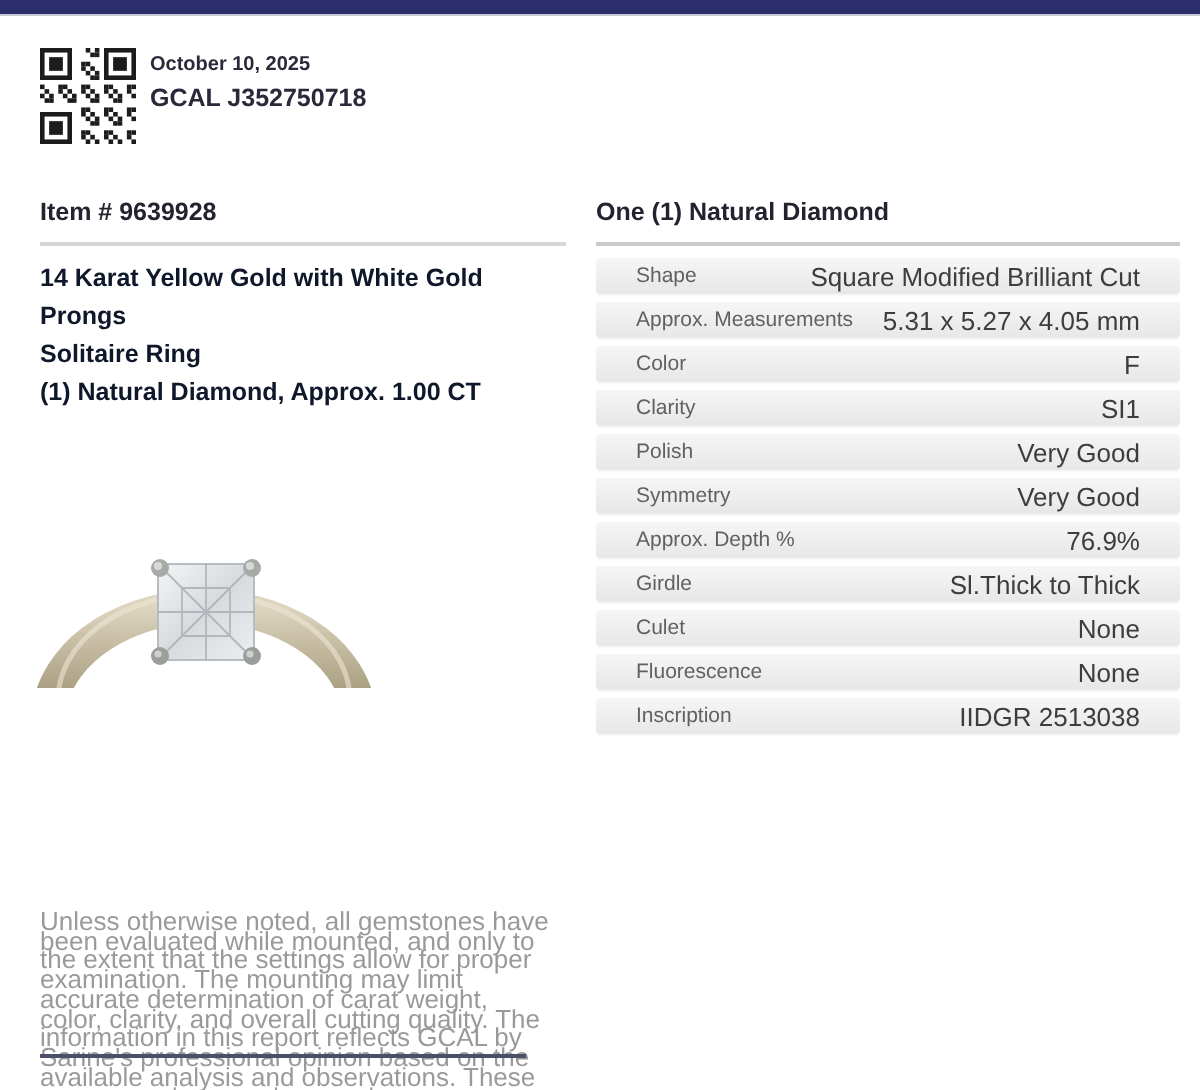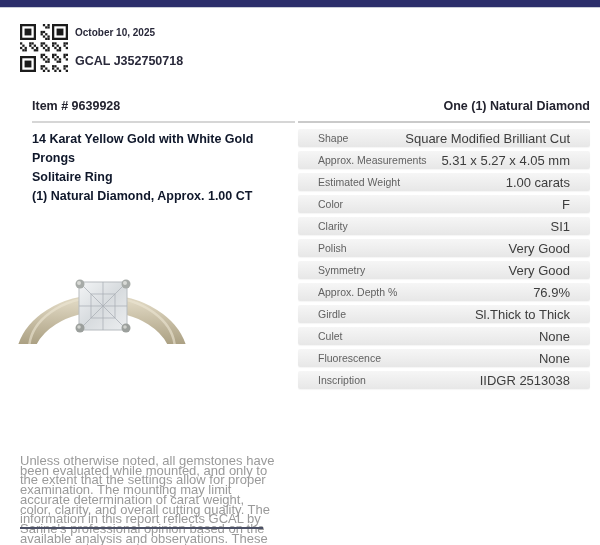--- a/index.html
+++ b/index.html
@@ -10,34 +10,34 @@
     position:relative;
     overflow:hidden;
   }
   .topbar {
     position:absolute; top:0; left:0; width:600px; height:8px;
     background:#2c2e6b; border-bottom:1px solid #c9ccd8;
   }
   .qr { position:absolute; left:20px; top:24px; width:48px; height:48px; }
   .header-text { position:absolute; left:75px; top:27px; }
   .date { font-size:10px; font-weight:bold; color:#29293a; }
-  .report { font-size:12.5px; font-weight:bold; color:#29293a; margin-top:16px; }
-
-  .left-col { position:absolute; left:32px; top:99px; width:263px; }
+  .report { font-size:12.5px; font-weight:bold; color:#29293a; margin-top:4px; }
+
+  .left-col { position:absolute; left:20px; top:99px; width:263px; }
   .item-label {
     font-size:12.5px; font-weight:bold; color:#23232f;
     padding-bottom:8px; border-bottom:2px solid #d6d6d6;
   }
   .desc { margin-top:7px; font-size:12.5px; font-weight:bold; color:#0f172a; line-height:19px; }
 
   .ring { position:absolute; left:18px; top:276px; }
 
   .right-col { position:absolute; left:298px; top:99px; width:292px; }
   .table-title {
-    text-align:right; font-size:12.5px; font-weight:bold; color:#23232f;
+    font-size:12.5px; font-weight:bold; color:#23232f;
     padding-bottom:8px; border-bottom:2px solid #cacaca;
   }
   .rows { margin-top:6px; }
   .row {
     display:flex; justify-content:space-between; align-items:center;
     height:18px; margin-bottom:4px; padding:0 20px;
     background:linear-gradient(180deg,#f6f6f6 0%,#ededed 60%,#e7e7e7 100%);
     border-radius:2px;
     box-shadow:0 1px 1px rgba(0,0,0,0.04);
   }
@@ -198,24 +198,20 @@
   <div class="rows">
       <div class="row">
         <span class="lbl">Shape</span>
         <span class="val">Square Modified Brilliant Cut</span>
       </div>
       <div class="row">
         <span class="lbl">Approx. Measurements</span>
         <span class="val">5.31 x 5.27 x 4.05 mm</span>
       </div>
       <div class="row">
-        <span class="lbl">Estimated Weight</span>
-        <span class="val">1.00 carats</span>
-      </div>
-      <div class="row">
         <span class="lbl">Color</span>
         <span class="val">F</span>
       </div>
       <div class="row">
         <span class="lbl">Clarity</span>
         <span class="val">SI1</span>
       </div>
       <div class="row">
         <span class="lbl">Polish</span>
         <span class="val">Very Good</span>

